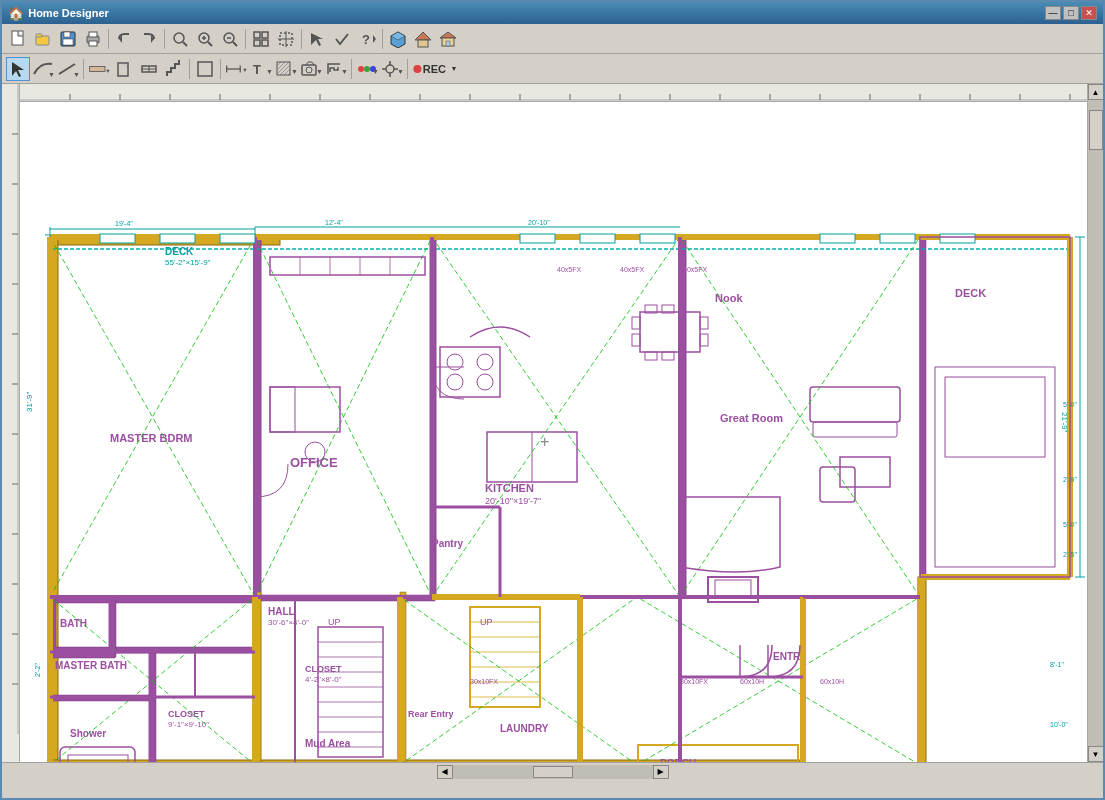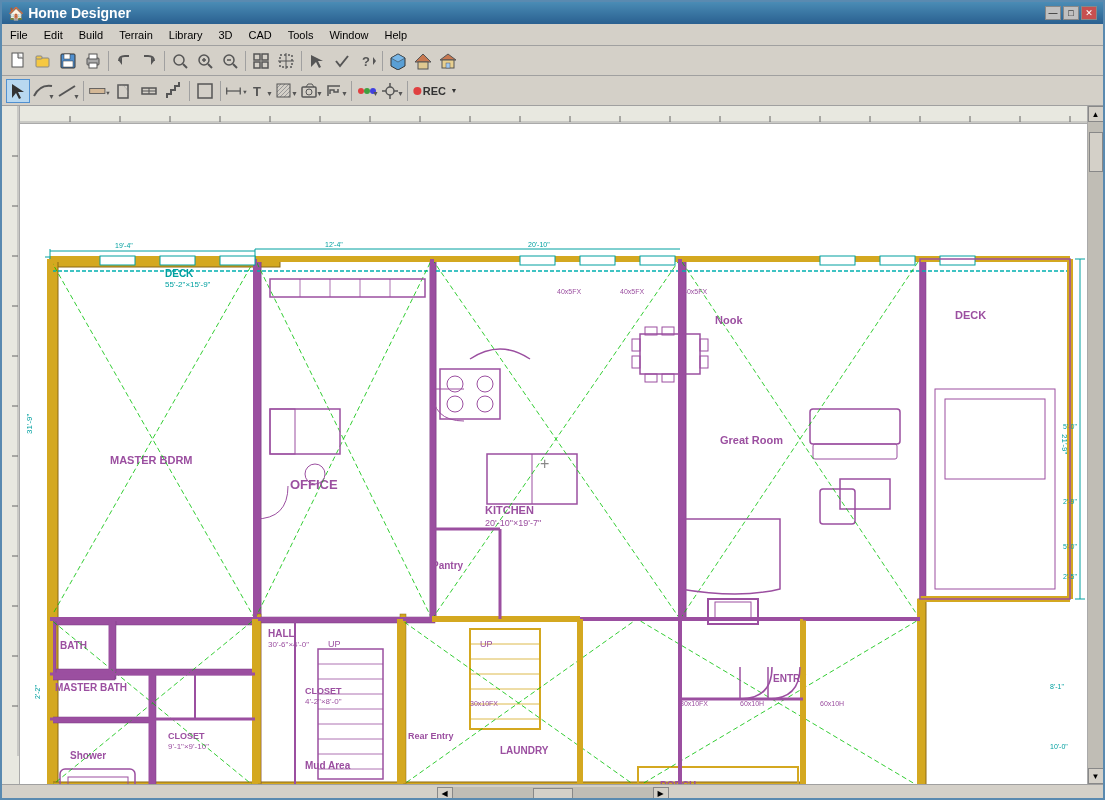--- a/index.html
+++ b/index.html
@@ -9,21 +9,21 @@
     #titlebar {
       height: 22px;
       background: linear-gradient(to bottom, #4a8cb5, #2a6090);
       color: white;
       display: flex;
       align-items: center;
       padding: 0 6px;
       justify-content: space-between;
     }
     #titlebar-left { display: flex; align-items: center; gap: 4px; }
-    #titlebar-title { font-size: 14px; font-weight: bold; }
+    #titlebar-title { font-size: 11px; font-weight: bold; }
     #titlebar-controls { display: flex; gap: 2px; }
     .title-btn {
       width: 16px; height: 14px;
       background: #c0c0c0;
       border: 1px solid #888;
       font-size: 9px;
       display: flex; align-items: center; justify-content: center;
       cursor: pointer;
       color: #000;
     }
@@ -195,32 +195,20 @@
       <span style="font-size:13px;">🏠</span>
       <span id="titlebar-title">Home Designer</span>
     </div>
     <div id="titlebar-controls">
       <div class="title-btn">—</div>
       <div class="title-btn">□</div>
       <div class="title-btn close">✕</div>
     </div>
   </div>
 
-  <div id="menubar">
-    <div class="menu-item">File</div>
-    <div class="menu-item">Edit</div>
-    <div class="menu-item">Build</div>
-    <div class="menu-item">Terrain</div>
-    <div class="menu-item">Library</div>
-    <div class="menu-item">3D</div>
-    <div class="menu-item">CAD</div>
-    <div class="menu-item">Tools</div>
-    <div class="menu-item">Window</div>
-    <div class="menu-item">Help</div>
-  </div>
 
   <div id="toolbar1">
     <div class="tb-btn" title="New">
       <svg width="18" height="18" viewBox="0 0 18 18">
           <rect x="3" y="1" width="11" height="14" fill="white" stroke="#555" stroke-width="1"></rect>
           <polyline points="9,1 9,6 14,6" fill="#ddd" stroke="#555" stroke-width="1"></polyline>
         </svg>
     </div>
     <div class="tb-btn" title="Open">
       <svg width="18" height="18" viewBox="0 0 18 18">

